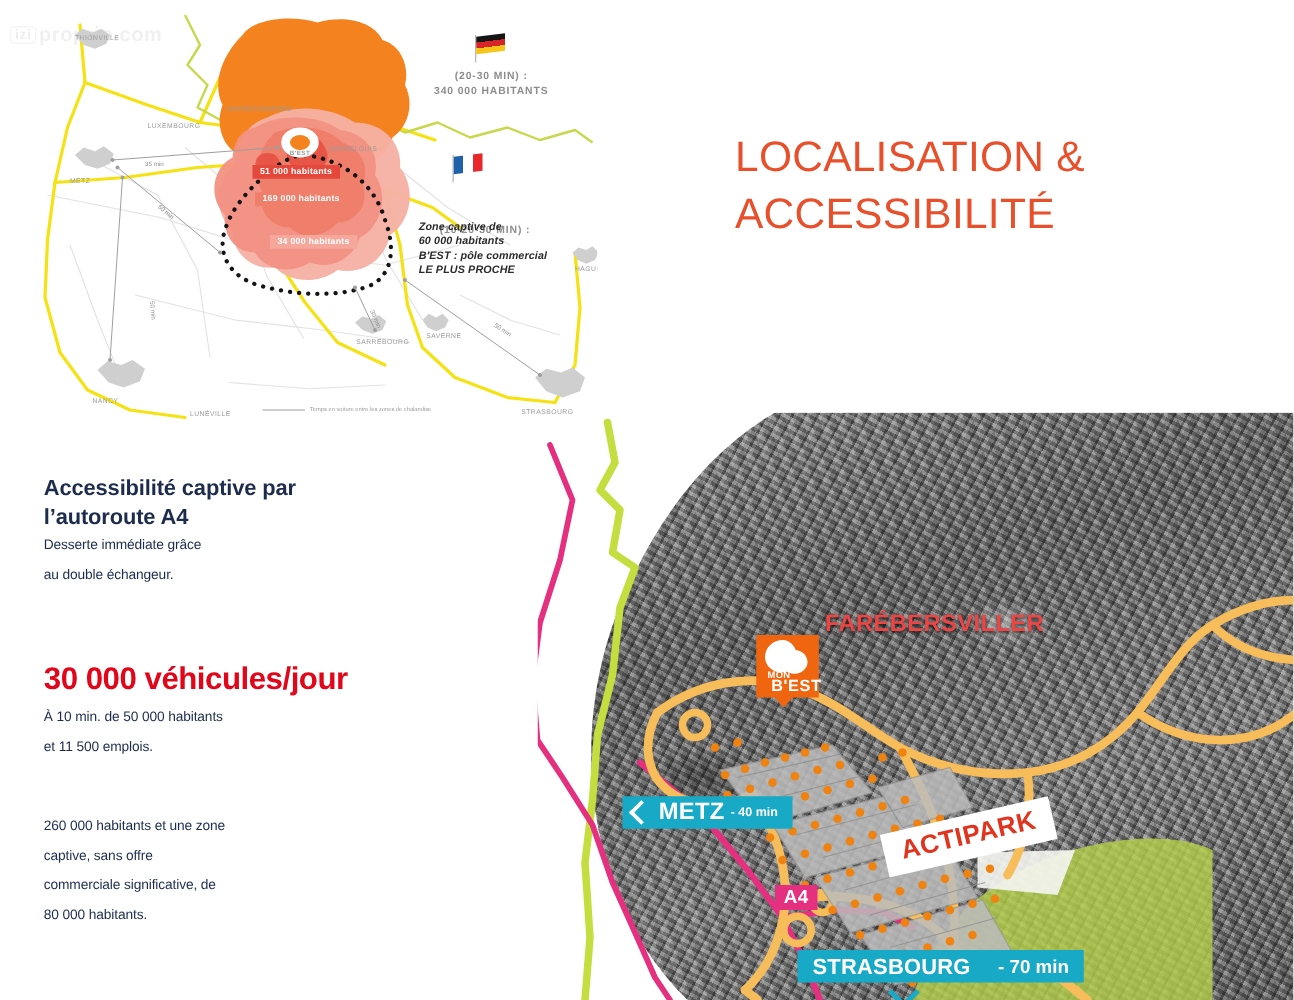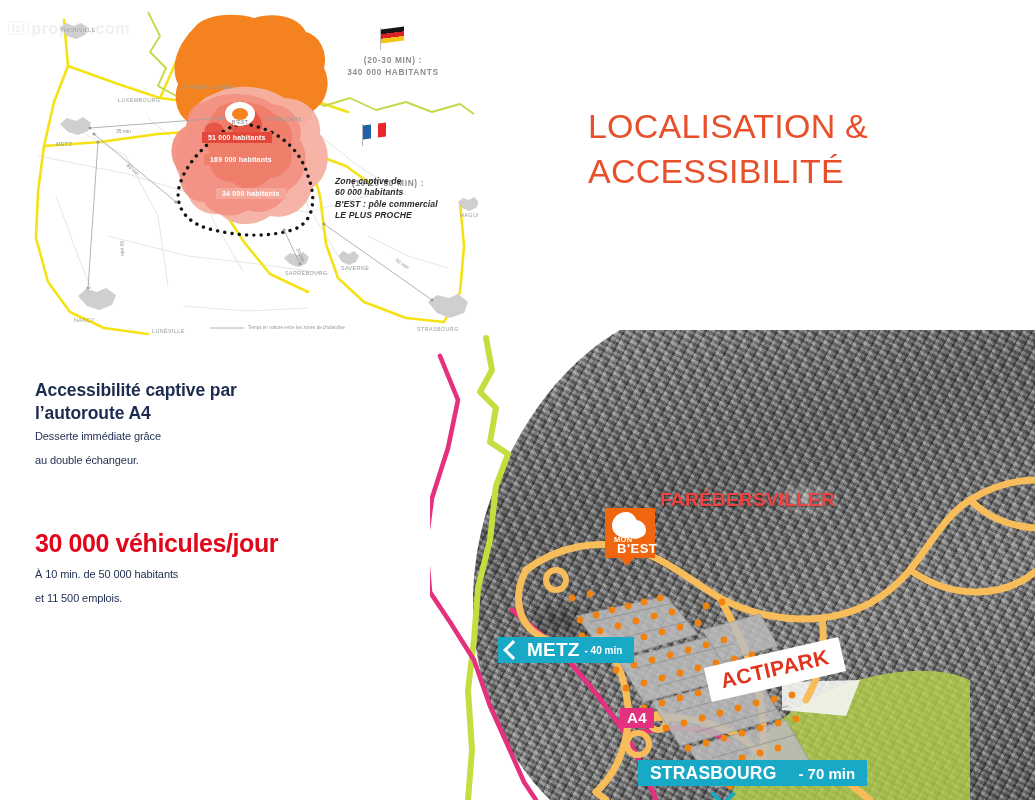--- a/index.html
+++ b/index.html
@@ -266,20 +266,24 @@
 au double échangeur.</div>
   </div>
 
   <div class="block" id="blk-veh">
     <div class="hd">30 000 véhicules/jour</div>
     <div class="bd">À 10 min. de 50 000 habitants
 et 11 500 emplois.</div>
   </div>
 
   <div class="block" id="blk-zone">
+    <div class="bd">260 000 habitants et une zone
+captive, sans offre
+commerciale significative, de
+80 000 habitants.</div>
   </div>
 
   <div id="sat">
     <div class="clipwrap">
       <div id="satimg"></div>
 
       <svg id="satoverlay" width="605" height="470" viewBox="0 0 605 470">
         <defs>
           <clipPath id="satclip">
             <path d="M 190 0 L 605 0 L 605 470 L 120 470 C 34 386 20 240 78 128 C 104 74 142 28 190 0 Z"></path>

